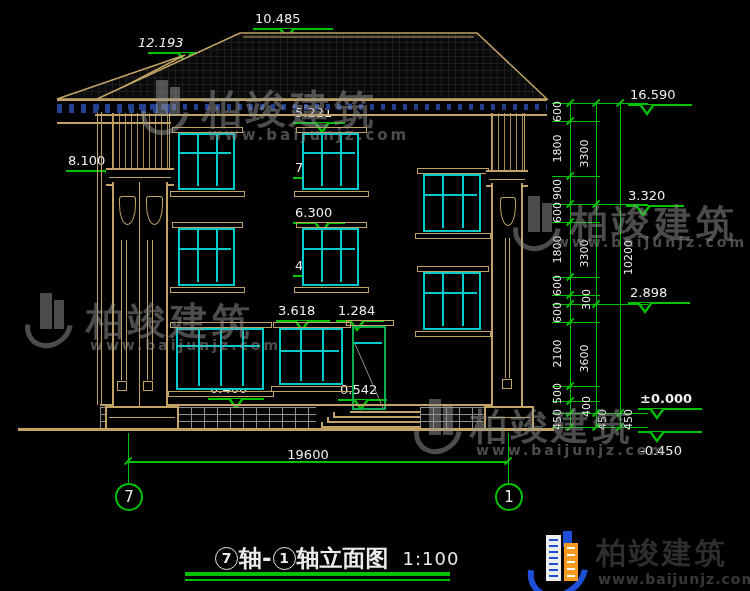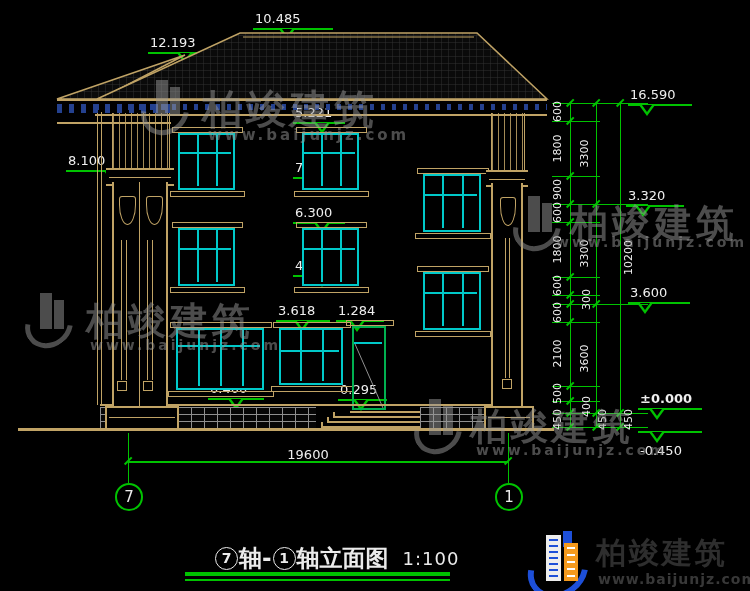--- a/index.html
+++ b/index.html
@@ -123,21 +123,21 @@
     <div class="logo-text">柏竣建筑</div>
     <div class="logo-url">www.baijunjz.com</div>
   </div>
 <div class="abs" style="left: 253px; top: 28px; width: 80px; height: 1.5px; background: rgb(0, 195, 0);"></div>
     <div class="abs" style="left: 279px; top: 29px; width: 0px; height: 0px; border-left: 8px solid transparent; border-right: 8px solid transparent; border-top: 11px solid rgb(0, 195, 0);"></div>
     <div class="abs" style="left: 282px; top: 29px; width: 0px; height: 0px; border-left: 5px solid transparent; border-right: 5px solid transparent; border-top: 7px solid rgb(0, 0, 0);"></div>
     <div class="abs dimtext" style="left: 255px; top: 11px;">10.485</div>
     <div class="abs" style="left: 148px; top: 52px; width: 82px; height: 1.5px; background: rgb(0, 195, 0);"></div>
     <div class="abs" style="left: 177px; top: 53px; width: 0px; height: 0px; border-left: 8px solid transparent; border-right: 8px solid transparent; border-top: 11px solid rgb(0, 195, 0);"></div>
     <div class="abs" style="left: 180px; top: 53px; width: 0px; height: 0px; border-left: 5px solid transparent; border-right: 5px solid transparent; border-top: 7px solid rgb(0, 0, 0);"></div>
-    <div class="abs dimtext" style="left: 150px; top: 35px;">12.193</div>
+    <div class="abs dimtext" style="left: 138px; top: 35px; font-style: italic;">12.193</div>
     <div class="abs" style="left: 293px; top: 122px; width: 52px; height: 1.5px; background: rgb(0, 195, 0);"></div>
     <div class="abs" style="left: 314px; top: 123px; width: 0px; height: 0px; border-left: 8px solid transparent; border-right: 8px solid transparent; border-top: 11px solid rgb(0, 195, 0);"></div>
     <div class="abs" style="left: 317px; top: 123px; width: 0px; height: 0px; border-left: 5px solid transparent; border-right: 5px solid transparent; border-top: 7px solid rgb(0, 0, 0);"></div>
     <div class="abs dimtext" style="left: 295px; top: 105px;">5.221</div>
     <div class="abs" style="left: 66px; top: 170px; width: 88px; height: 1.5px; background: rgb(0, 195, 0);"></div>
     <div class="abs" style="left: 104px; top: 171px; width: 0px; height: 0px; border-left: 8px solid transparent; border-right: 8px solid transparent; border-top: 11px solid rgb(0, 195, 0);"></div>
     <div class="abs" style="left: 107px; top: 171px; width: 0px; height: 0px; border-left: 5px solid transparent; border-right: 5px solid transparent; border-top: 7px solid rgb(0, 0, 0);"></div>
     <div class="abs dimtext" style="left: 68px; top: 153px;">8.100</div>
     <div class="abs" style="left: 293px; top: 177px; width: 48px; height: 1.5px; background: rgb(0, 195, 0);"></div>
     <div class="abs" style="left: 309px; top: 178px; width: 0px; height: 0px; border-left: 8px solid transparent; border-right: 8px solid transparent; border-top: 11px solid rgb(0, 195, 0);"></div>
@@ -159,33 +159,33 @@
     <div class="abs" style="left: 349px; top: 321px; width: 0px; height: 0px; border-left: 8px solid transparent; border-right: 8px solid transparent; border-top: 11px solid rgb(0, 195, 0);"></div>
     <div class="abs" style="left: 352px; top: 321px; width: 0px; height: 0px; border-left: 5px solid transparent; border-right: 5px solid transparent; border-top: 7px solid rgb(0, 0, 0);"></div>
     <div class="abs dimtext" style="left: 338px; top: 303px;">1.284</div>
     <div class="abs" style="left: 208px; top: 398px; width: 56px; height: 1.5px; background: rgb(0, 195, 0);"></div>
     <div class="abs" style="left: 228px; top: 399px; width: 0px; height: 0px; border-left: 8px solid transparent; border-right: 8px solid transparent; border-top: 11px solid rgb(0, 195, 0);"></div>
     <div class="abs" style="left: 231px; top: 399px; width: 0px; height: 0px; border-left: 5px solid transparent; border-right: 5px solid transparent; border-top: 7px solid rgb(0, 0, 0);"></div>
     <div class="abs dimtext" style="left: 210px; top: 381px;">0.400</div>
     <div class="abs" style="left: 338px; top: 399px; width: 49px; height: 1.5px; background: rgb(0, 195, 0);"></div>
     <div class="abs" style="left: 353px; top: 400px; width: 0px; height: 0px; border-left: 8px solid transparent; border-right: 8px solid transparent; border-top: 11px solid rgb(0, 195, 0);"></div>
     <div class="abs" style="left: 356px; top: 400px; width: 0px; height: 0px; border-left: 5px solid transparent; border-right: 5px solid transparent; border-top: 7px solid rgb(0, 0, 0);"></div>
-    <div class="abs dimtext" style="left: 340px; top: 382px;">0.295</div>
+    <div class="abs dimtext" style="left: 340px; top: 382px;">0.542</div>
     <div class="abs" style="left: 628px; top: 104px; width: 64px; height: 1.5px; background: rgb(0, 195, 0);"></div>
     <div class="abs" style="left: 639px; top: 105px; width: 0px; height: 0px; border-left: 8px solid transparent; border-right: 8px solid transparent; border-top: 11px solid rgb(0, 195, 0);"></div>
     <div class="abs" style="left: 642px; top: 105px; width: 0px; height: 0px; border-left: 5px solid transparent; border-right: 5px solid transparent; border-top: 7px solid rgb(0, 0, 0);"></div>
     <div class="abs dimtext" style="left: 630px; top: 87px;">16.590</div>
     <div class="abs" style="left: 626px; top: 205px; width: 58px; height: 1.5px; background: rgb(0, 195, 0);"></div>
     <div class="abs" style="left: 635px; top: 206px; width: 0px; height: 0px; border-left: 8px solid transparent; border-right: 8px solid transparent; border-top: 11px solid rgb(0, 195, 0);"></div>
     <div class="abs" style="left: 638px; top: 206px; width: 0px; height: 0px; border-left: 5px solid transparent; border-right: 5px solid transparent; border-top: 7px solid rgb(0, 0, 0);"></div>
     <div class="abs dimtext" style="left: 628px; top: 188px;">3.320</div>
     <div class="abs" style="left: 628px; top: 302px; width: 62px; height: 1.5px; background: rgb(0, 195, 0);"></div>
     <div class="abs" style="left: 637px; top: 303px; width: 0px; height: 0px; border-left: 8px solid transparent; border-right: 8px solid transparent; border-top: 11px solid rgb(0, 195, 0);"></div>
     <div class="abs" style="left: 640px; top: 303px; width: 0px; height: 0px; border-left: 5px solid transparent; border-right: 5px solid transparent; border-top: 7px solid rgb(0, 0, 0);"></div>
-    <div class="abs dimtext" style="left: 630px; top: 285px;">3.600</div>
+    <div class="abs dimtext" style="left: 630px; top: 285px;">2.898</div>
     <div class="abs" style="left: 638px; top: 408px; width: 64px; height: 1.5px; background: rgb(0, 195, 0);"></div>
     <div class="abs" style="left: 649px; top: 409px; width: 0px; height: 0px; border-left: 8px solid transparent; border-right: 8px solid transparent; border-top: 11px solid rgb(0, 195, 0);"></div>
     <div class="abs" style="left: 652px; top: 409px; width: 0px; height: 0px; border-left: 5px solid transparent; border-right: 5px solid transparent; border-top: 7px solid rgb(0, 0, 0);"></div>
     <div class="abs dimtext" style="left: 640px; top: 391px; font-weight: bold;">±0.000</div>
     <div class="abs" style="left: 638px; top: 431px; width: 64px; height: 1.5px; background: rgb(0, 195, 0);"></div>
     <div class="abs" style="left: 649px; top: 432px; width: 0px; height: 0px; border-left: 8px solid transparent; border-right: 8px solid transparent; border-top: 11px solid rgb(0, 195, 0);"></div>
     <div class="abs" style="left: 652px; top: 432px; width: 0px; height: 0px; border-left: 5px solid transparent; border-right: 5px solid transparent; border-top: 7px solid rgb(0, 0, 0);"></div>
     <div class="abs dimtext" style="left: 640px; top: 443px;">-0.450</div>
     <div class="abs" style="left: 552px; top: 103px; width: 96px; height: 1px; background: rgb(0, 195, 0);"></div>
     <div class="abs" style="left: 552px; top: 121px; width: 48px; height: 1px; background: rgb(0, 195, 0);"></div>

